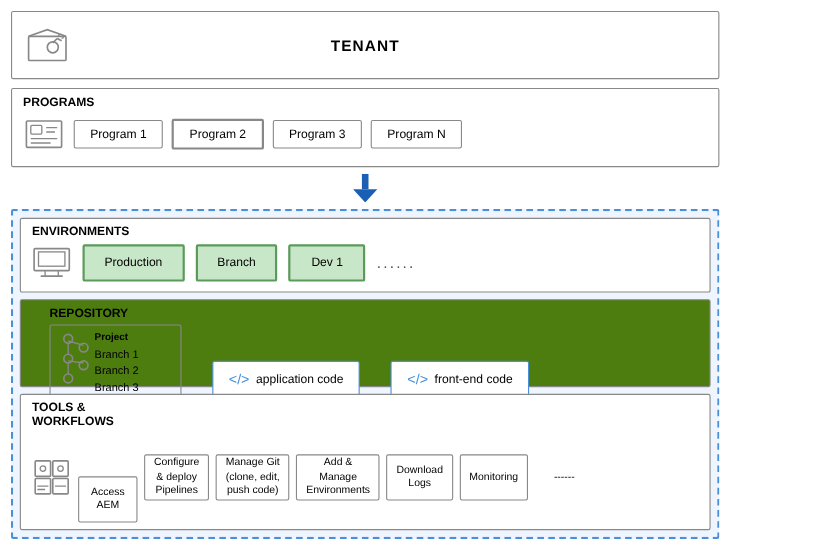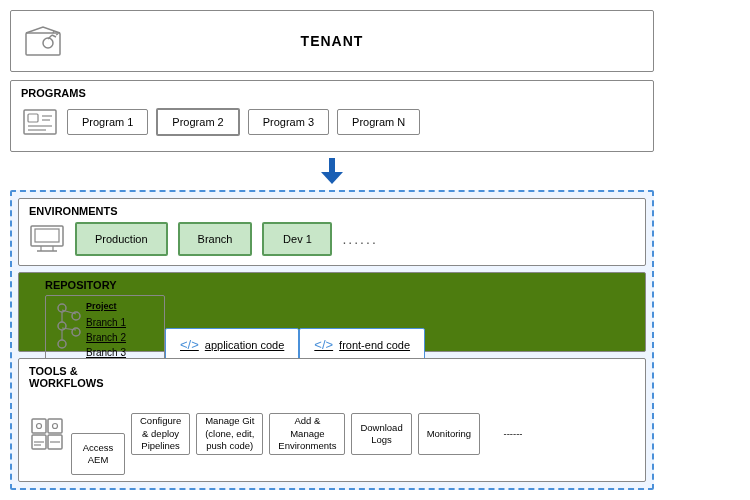--- a/index.html
+++ b/index.html
@@ -146,22 +146,21 @@
     .repository-section {
       border: 1.5px solid #888;
       border-radius: 2px;
       background: #4d7c0f;
       padding: 6px 26px;
       height: 80px;
     }
     .repository-content {
       display: flex;
       align-items: center;
-      gap: 0;
-      text-decoration: underline;
+      gap: 28px;
     }
     .repo-tree-box {
       border: 1.5px solid #888;
       border-radius: 2px;
       padding: 4px 8px;
       font-size: 9px;
       line-height: 1.4;
       min-width: 120px;
     }
     .code-box {

